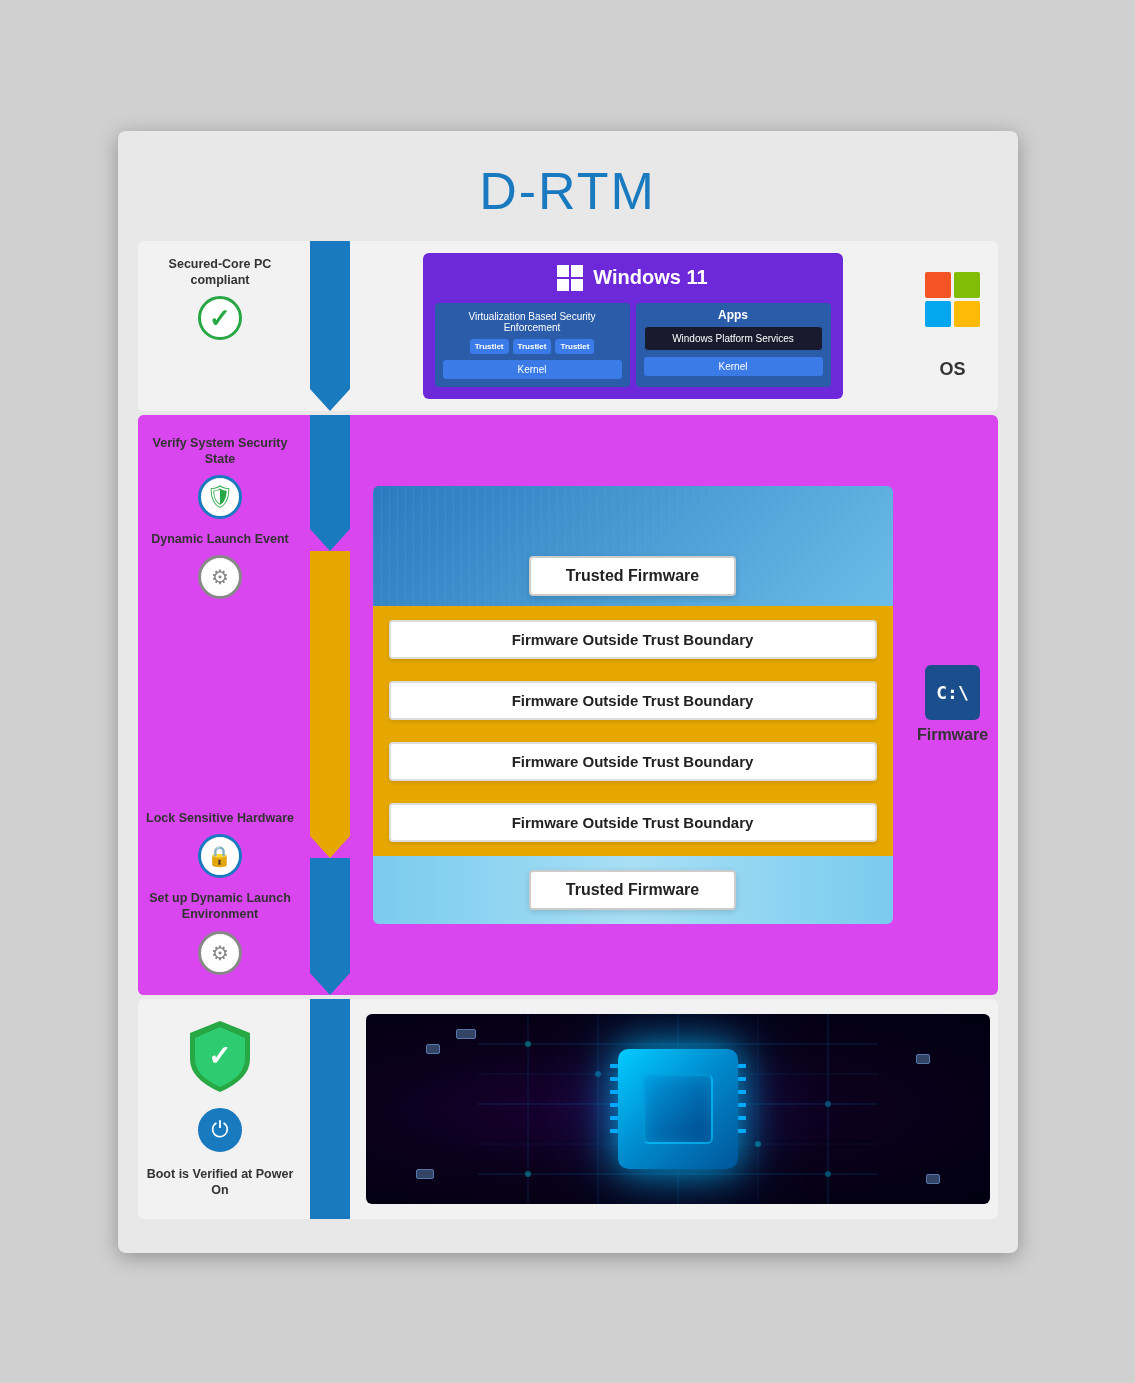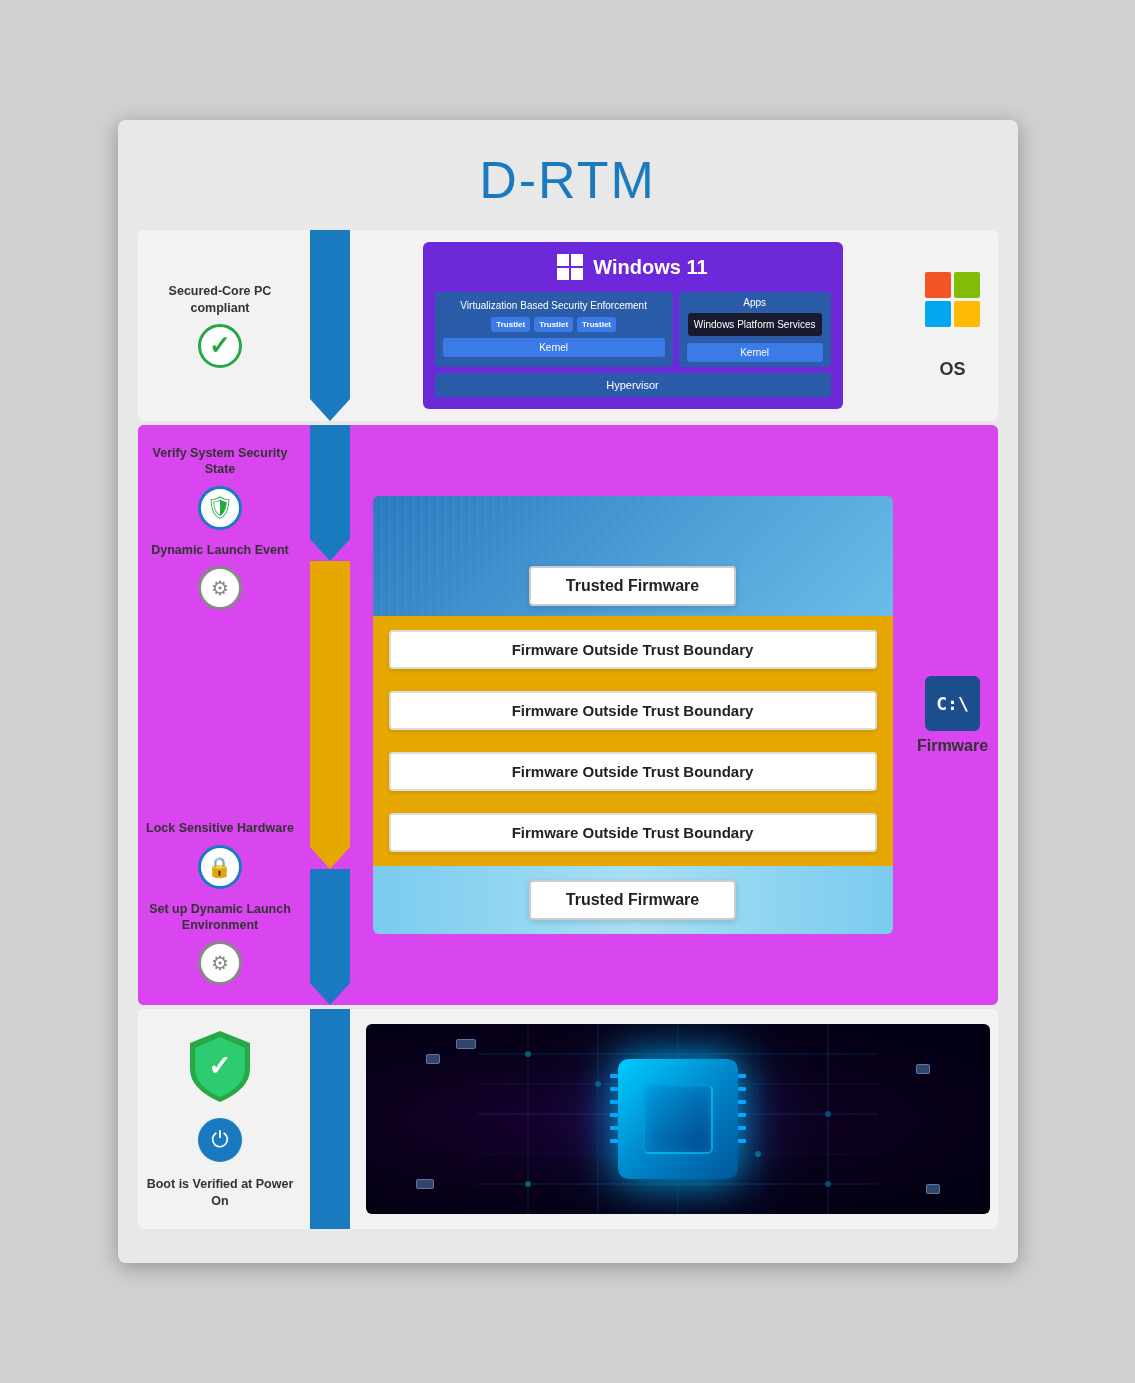--- a/index.html
+++ b/index.html
@@ -43,21 +43,21 @@
       display: flex;
       align-items: center;
       justify-content: center;
       gap: 10px;
       font-size: 20px;
       font-weight: 600;
       margin-bottom: 12px;
     }
     .win-grid {
       display: grid;
-      grid-template-columns: 1fr;
+      grid-template-columns: 1fr 1fr;
       gap: 6px;
     }
     .win-cell {
       background: #2a5caa;
       border-radius: 4px;
       padding: 8px;
       font-size: 11px;
       text-align: center;
     }
     .win-cell.vbs {
@@ -203,21 +203,21 @@
     .section-row.gray-bg {
       background: #f2f2f2;
     }
 
     .left-col {
       width: 165px;
       min-width: 165px;
       display: flex;
       flex-direction: column;
       align-items: center;
-      justify-content: center;
+      justify-content: flex-start;
       padding: 15px 8px;
       gap: 12px;
       background: inherit;
     }
     .center-col {
       width: 55px;
       min-width: 55px;
       display: flex;
       flex-direction: column;
       align-items: center;
@@ -292,28 +292,27 @@
           <div class="win-cell vbs">
             <div style="font-size:10px;">Virtualization Based Security Enforcement</div>
             <div class="win-cell-inner">
               <div class="win-small-box" style="font-size:8px;">Trustlet</div>
               <div class="win-small-box" style="font-size:8px;">Trustlet</div>
               <div class="win-small-box" style="font-size:8px;">Trustlet</div>
             </div>
             <div class="win-kernel">Kernel</div>
           </div>
           <div class="win-cell apps">
-            <div style="font-size:10px;font-weight:400;">Apps</div>
+            <div style="font-size:12px;font-weight:700;">Apps</div>
             <div class="win-wps">
               <span>Windows Platform Services</span>
             </div>
             <div class="win-kernel">Kernel</div>
           </div>
         </div>
-        <div class="win-hypervisor">Hypervisor</div>
       </div>
     </div>
     <div class="extra-right-col">
 
       <div class="ms-logo">
         <div class="ms-quad" style="background:#f35325;"></div>
         <div class="ms-quad" style="background:#81bc06;"></div>
         <div class="ms-quad" style="background:#05a6f0;"></div>
         <div class="ms-quad" style="background:#ffba08;"></div>
       </div>

